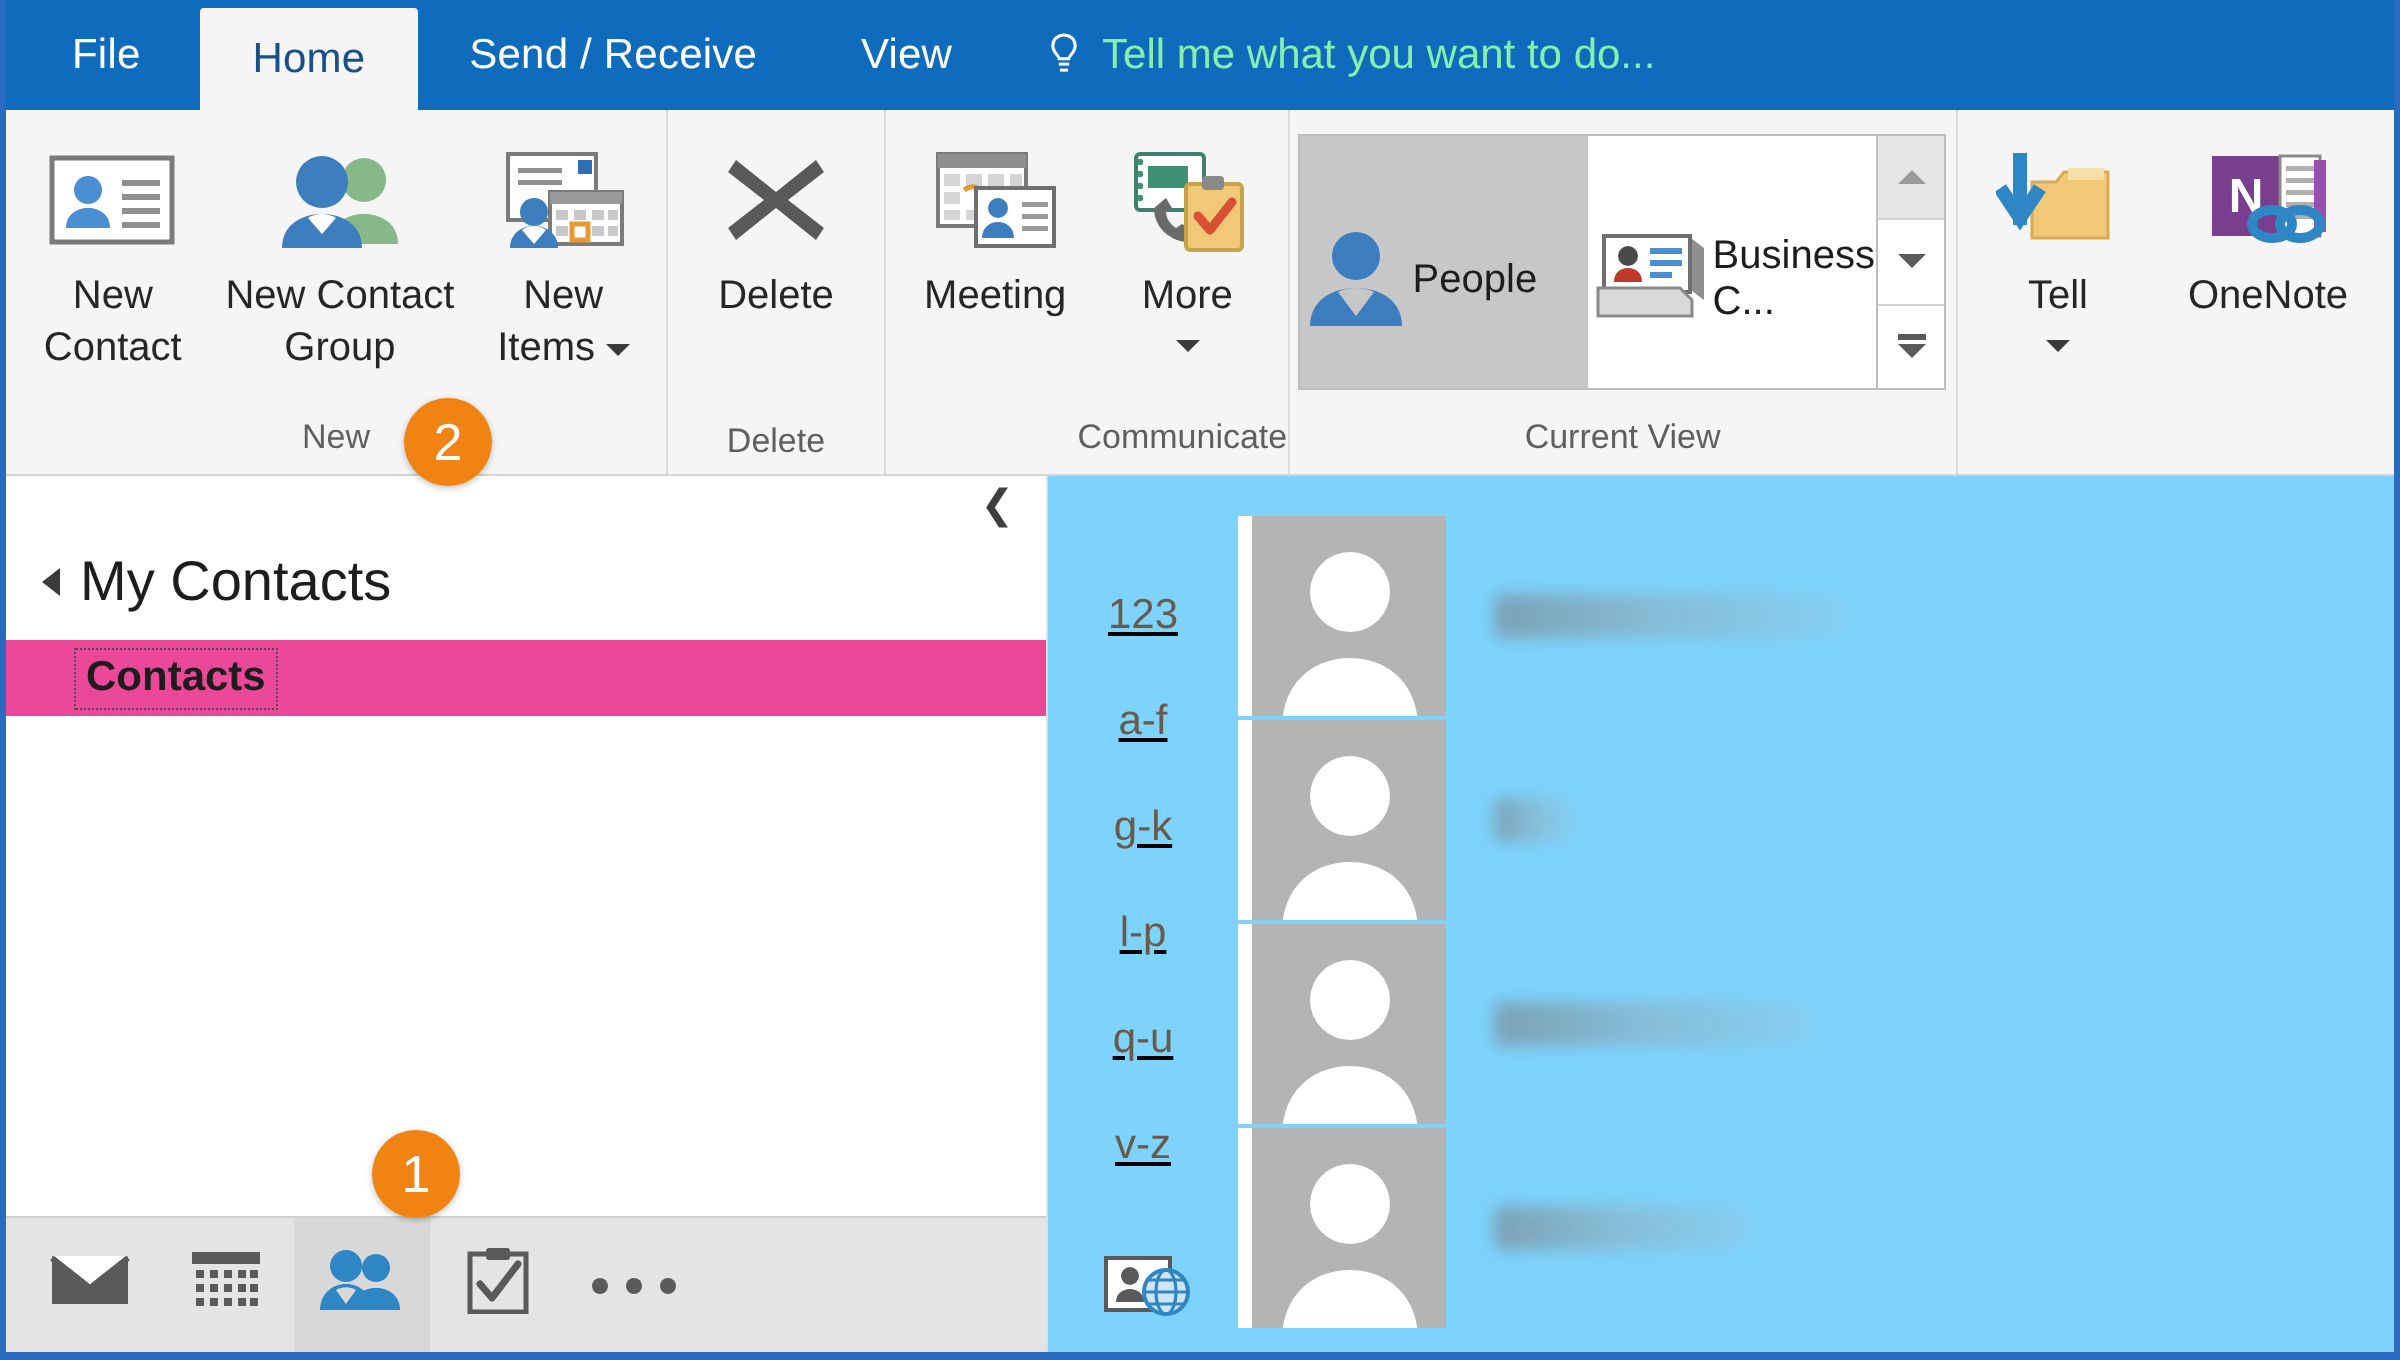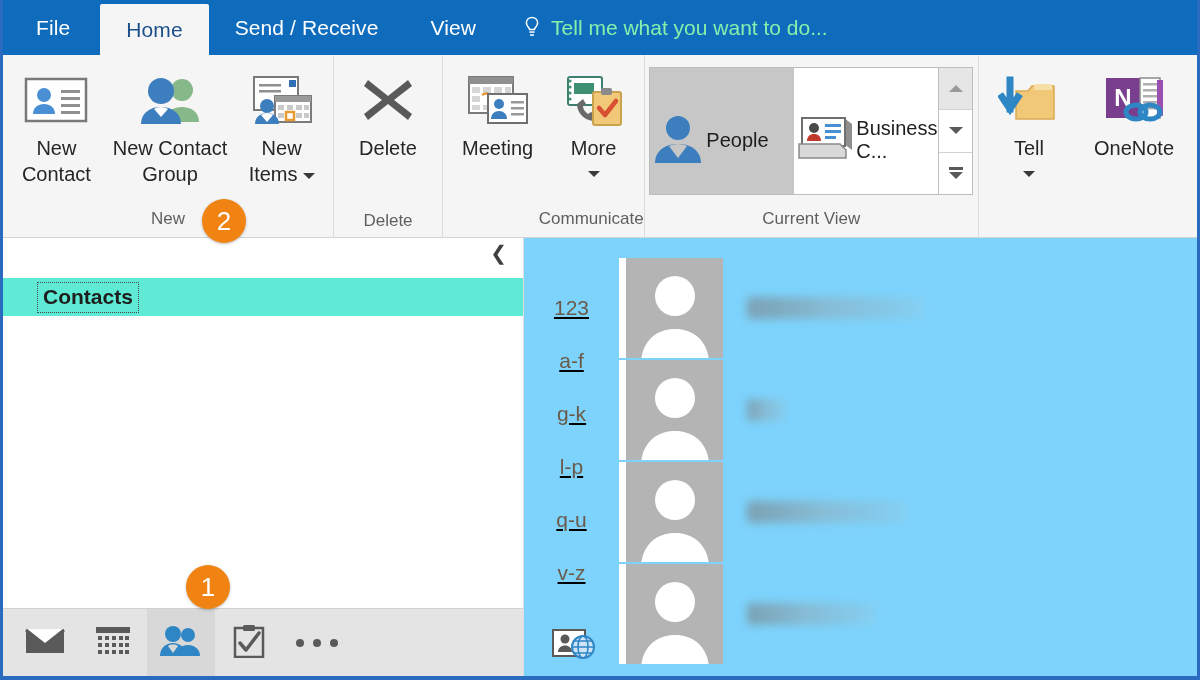--- a/index.html
+++ b/index.html
@@ -184,21 +184,21 @@
   .fp-item {
     height: 38px;
     display: flex; align-items: center;
     padding-left: 34px;
     font-size: 21px;
     color: #1d1d1d;
     font-weight: bold;
     margin-top: 8px;
     cursor: default;
   }
-  .fp-item.selected { background: #5eead4; }
+  .fp-item.selected { background: #ec4899; }
   .fp-item .focusbox {
     border: 1px dotted #4a4a4a;
     padding: 2px 5px 3px 5px;
   }
   .fp-spacer { flex: 1; background: #ffffff; }
 
   
   .modbar {
     height: 68px;
     background: #e4e4e4;
@@ -529,20 +529,24 @@
       <div class="rgroup-label"></div>
     </div>
   </div>
 
   <div class="main">
 
     <div class="folderpane">
       <div class="fp-top">
         <span class="collapse-chev">❮</span>
       </div>
+      <div class="fp-header">
+        <span class="tri"></span>
+        <span>My Contacts</span>
+      </div>
       <div class="fp-item selected">
         <span class="focusbox">Contacts</span>
       </div>
       <div class="fp-spacer"></div>
 
       <div class="modbar">
         <div class="modbtn">
           <span>
             <svg width="40" height="28" viewBox="0 0 40 28">
                 <rect x="1" y="2" width="38" height="24" fill="#5a5a5a"></rect>

